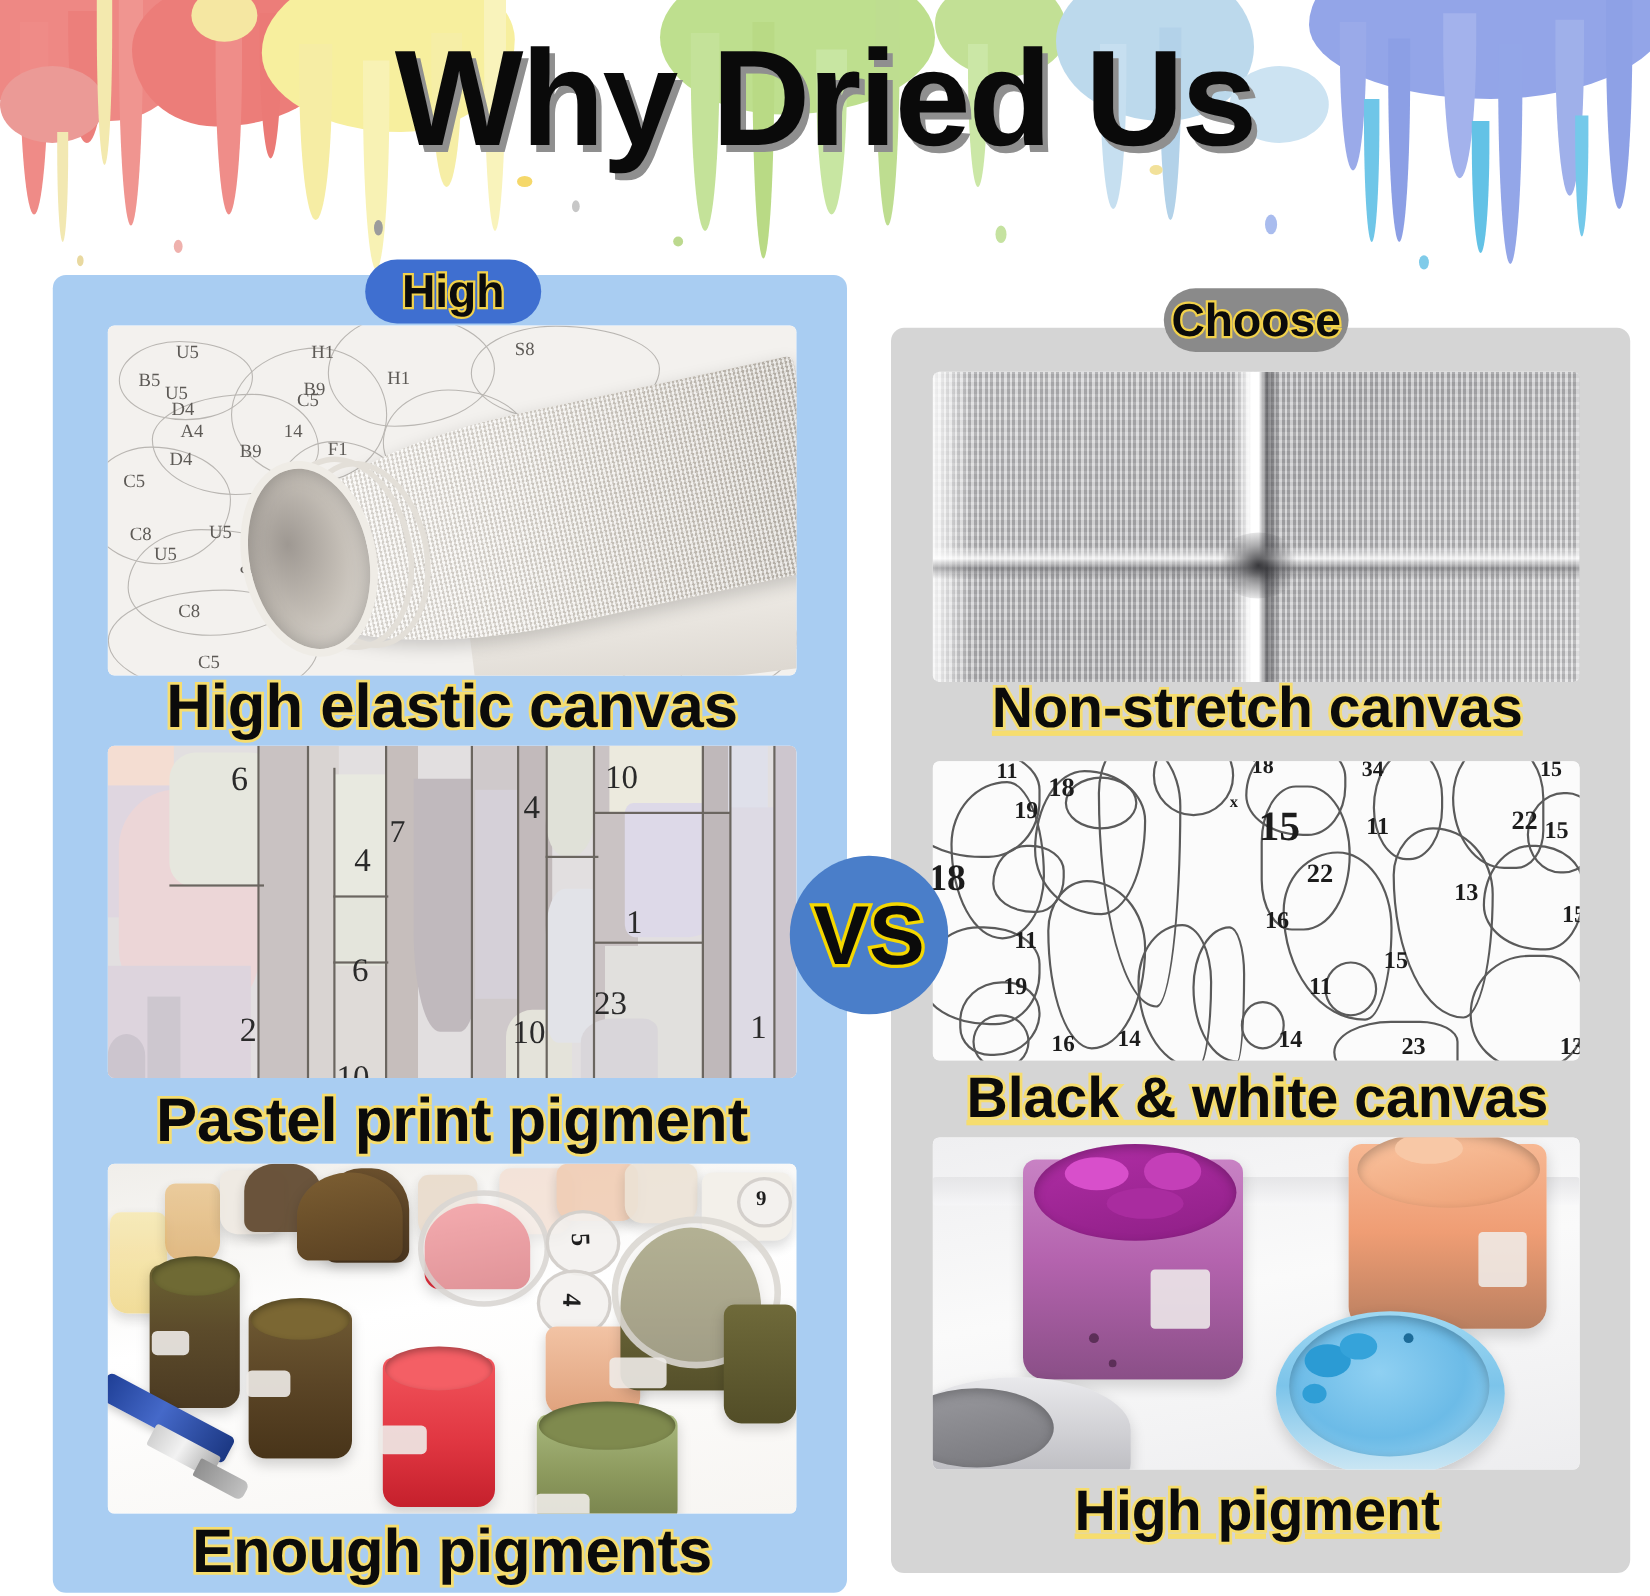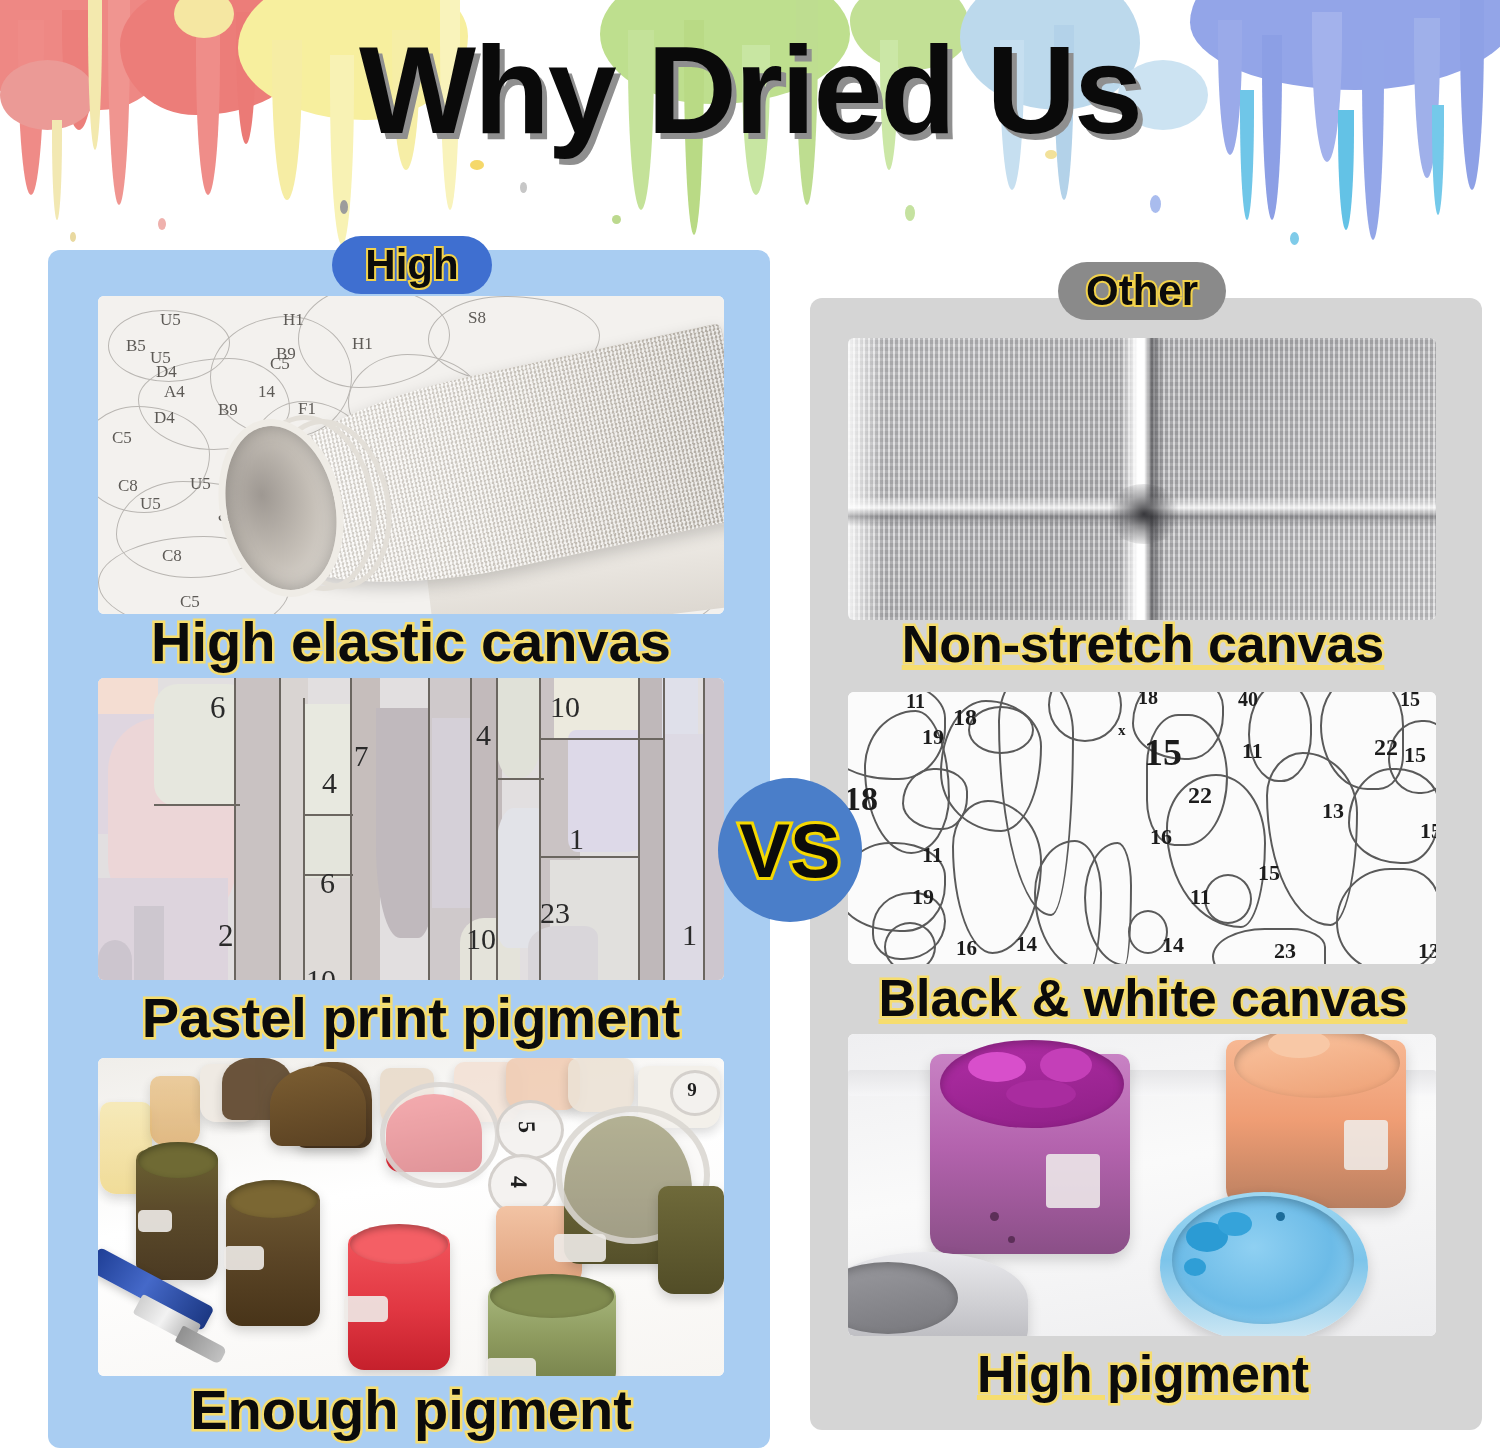--- a/index.html
+++ b/index.html
@@ -515,25 +515,25 @@
   <div class="pot" style="left:390px;top:228px;width:128px;height:102px;background:linear-gradient(180deg,#a9b97e 0%,#8d9a5e 52%,#75804a 100%);"></div>
   <div class="pot-rim" style="left:392px;top:216px;width:124px;height:44px;background:#7f8a4e;"></div>
   <div class="pot-hinge" style="left:388px;top:300px;width:50px;height:28px;"></div>
 
   <div class="pot" style="left:560px;top:128px;width:66px;height:108px;background:linear-gradient(180deg,#6f6a3a,#524d27);"></div>
 
   <div class="brush-handle" style="left:-12px;top:218px;width:130px;height:26px;transform:rotate(28deg);"></div>
   <div class="brush-ferrule" style="left:36px;top:250px;width:66px;height:22px;transform:rotate(28deg);"></div>
   <div class="brush-tip" style="left:78px;top:278px;width:50px;height:18px;transform:rotate(28deg);"></div>
 </div>
-<div class="caption cap-l" style="left:98px;top:1382px;width:626px;">Enough pigment</div>
+<div class="caption cap-l" style="left:98px;top:1382px;width:626px;">Enough pigments</div>
 
 <div class="panel" id="other-panel"></div>
 
-<div class="pill" id="other-badge">Other</div>
+<div class="pill" id="other-badge">Choose</div>
 
 <div class="media" style="left:848px;top:338px;width:588px;height:282px;">
   <div class="crumple"></div>
   <div class="crease-v" style="left:272px;width:44px;"></div>
   <div class="crease-h" style="top:158px;height:30px;"></div>
   <div class="crease-center" style="left:258px;top:146px;width:76px;height:60px;"></div>
 </div>
 <div class="caption cap-r" style="left:836px;top:618px;width:614px;">Non-stretch canvas</div>
 
 <div class="media" style="left:848px;top:692px;width:588px;height:272px;">
@@ -573,21 +573,21 @@
   <div class="bw-num" style="left:64px;top:192px;font-size:22px;">19</div>
   <div class="bw-num" style="left:108px;top:244px;font-size:21px;">16</div>
   <div class="bw-num" style="left:168px;top:240px;font-size:21px;">14</div>
   <div class="bw-num" style="left:290px;top:-6px;font-size:20px;">18</div>
   <div class="bw-num" style="left:270px;top:30px;font-size:15px;">x</div>
   <div class="bw-num" style="left:296px;top:38px;font-size:38px;">15</div>
   <div class="bw-num" style="left:340px;top:90px;font-size:24px;">22</div>
   <div class="bw-num" style="left:302px;top:132px;font-size:22px;">16</div>
   <div class="bw-num" style="left:342px;top:192px;font-size:22px;">11</div>
   <div class="bw-num" style="left:314px;top:240px;font-size:22px;">14</div>
-  <div class="bw-num" style="left:390px;top:-4px;font-size:20px;">40</div>
+  <div class="bw-num" style="left:390px;top:-4px;font-size:20px;">34</div>
   <div class="bw-num" style="left:394px;top:46px;font-size:22px;">11</div>
   <div class="bw-num" style="left:474px;top:106px;font-size:22px;">13</div>
   <div class="bw-num" style="left:410px;top:168px;font-size:22px;">15</div>
   <div class="bw-num" style="left:426px;top:246px;font-size:22px;">23</div>
   <div class="bw-num" style="left:526px;top:42px;font-size:24px;">22</div>
   <div class="bw-num" style="left:556px;top:50px;font-size:22px;">15</div>
   <div class="bw-num" style="left:552px;top:-4px;font-size:20px;">15</div>
   <div class="bw-num" style="left:572px;top:126px;font-size:22px;">15</div>
   <div class="bw-num" style="left:570px;top:246px;font-size:22px;">13</div>
 </div>

